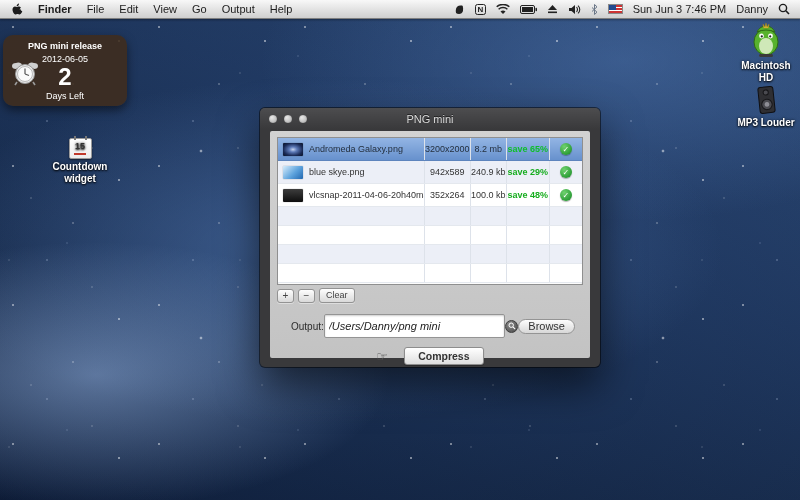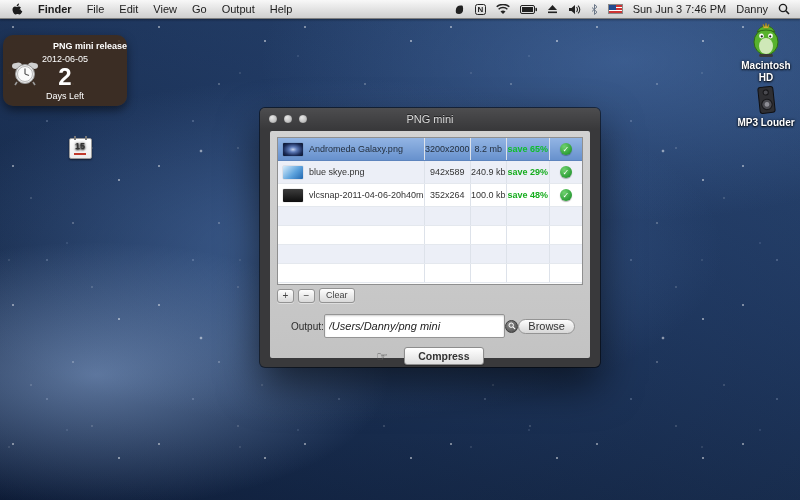--- a/index.html
+++ b/index.html
@@ -44,21 +44,21 @@
   .flag { width:15px; height:10px; position:relative; border:0.5px solid #888;
     background:repeating-linear-gradient(#c33 0 1.6px,#fff 1.6px 3.2px); }
   .flag::before { content:""; position:absolute; left:0; top:0; width:7px; height:5px; background:#224a8f; }
   .clocktext,.usertext { font-size:11px; color:#1c1c1c; }
 
   
   .cdwidget { position:absolute; left:3px; top:35px; width:124px; height:71px;
     background:rgba(64,44,28,.88); border-radius:10px; box-shadow:0 4px 10px rgba(0,0,0,.5);
     color:#fff; text-align:center; padding-top:6px; }
   .cdwidget .alarm { position:absolute; left:9px; top:25px; }
-  .cdwidget .wtitle { font-size:9px; font-weight:bold;text-align:right; }
+  .cdwidget .wtitle { font-size:9px; font-weight:bold; }
   .cdwidget .wdate { font-size:9px; margin-top:3px; }
   .cdwidget .wnum { font-size:24px; font-weight:bold; line-height:24px; margin-top:1px; }
   .cdwidget .wdays { font-size:9px; margin-top:2px; }
 
   
   .deskicon { position:absolute; text-align:center; color:#fff; font-size:10px; font-weight:bold;
     text-shadow:0 1px 2px rgba(0,0,0,.95), 0 0 3px rgba(0,0,0,.7); line-height:12px; }
   .deskicon .art { display:flex; justify-content:center; margin-bottom:2px; }
   .cal { width:23px; height:21px; background:linear-gradient(#ffffff,#ececec); border:1px solid #9a9a9a;
     border-radius:2px; position:relative; text-align:center; box-shadow:0 1px 2px rgba(0,0,0,.5); }
@@ -233,20 +233,21 @@
   <div class="wdays">Days Left</div>
 </div>
 
 <div class="deskicon" style="left:25px; top:138px; width:110px;">
   <div class="art">
     <div class="cal">
       <div class="day">15</div>
       <div class="red"></div>
     </div>
   </div>
+  <div style="width:70px; margin:0 auto;">Countdown widget</div>
 </div>
 
 <div class="deskicon" style="left:735px; top:22px; width:62px;">
   <div class="art">
     <svg width="34" height="36" viewBox="0 0 34 36">
         <ellipse cx="17" cy="20" rx="12" ry="13" fill="#58b22e" stroke="#2e6b14"></ellipse>
         <path d="M8 10 Q11 4 17 4 Q23 4 26 10 Q22 8 17 8 Q12 8 8 10z" fill="#58b22e" stroke="#2e6b14"></path>
         <path d="M14 2 L16 5 L17 1 L18 5 L20 2 L19.5 6 L14.5 6z" fill="#e8c23a" stroke="#9b7d14" stroke-width=".5"></path>
         <ellipse cx="17" cy="24" rx="7" ry="8" fill="#cfe8b8"></ellipse>
         <circle cx="12.5" cy="14" r="2.4" fill="#fff"></circle>

